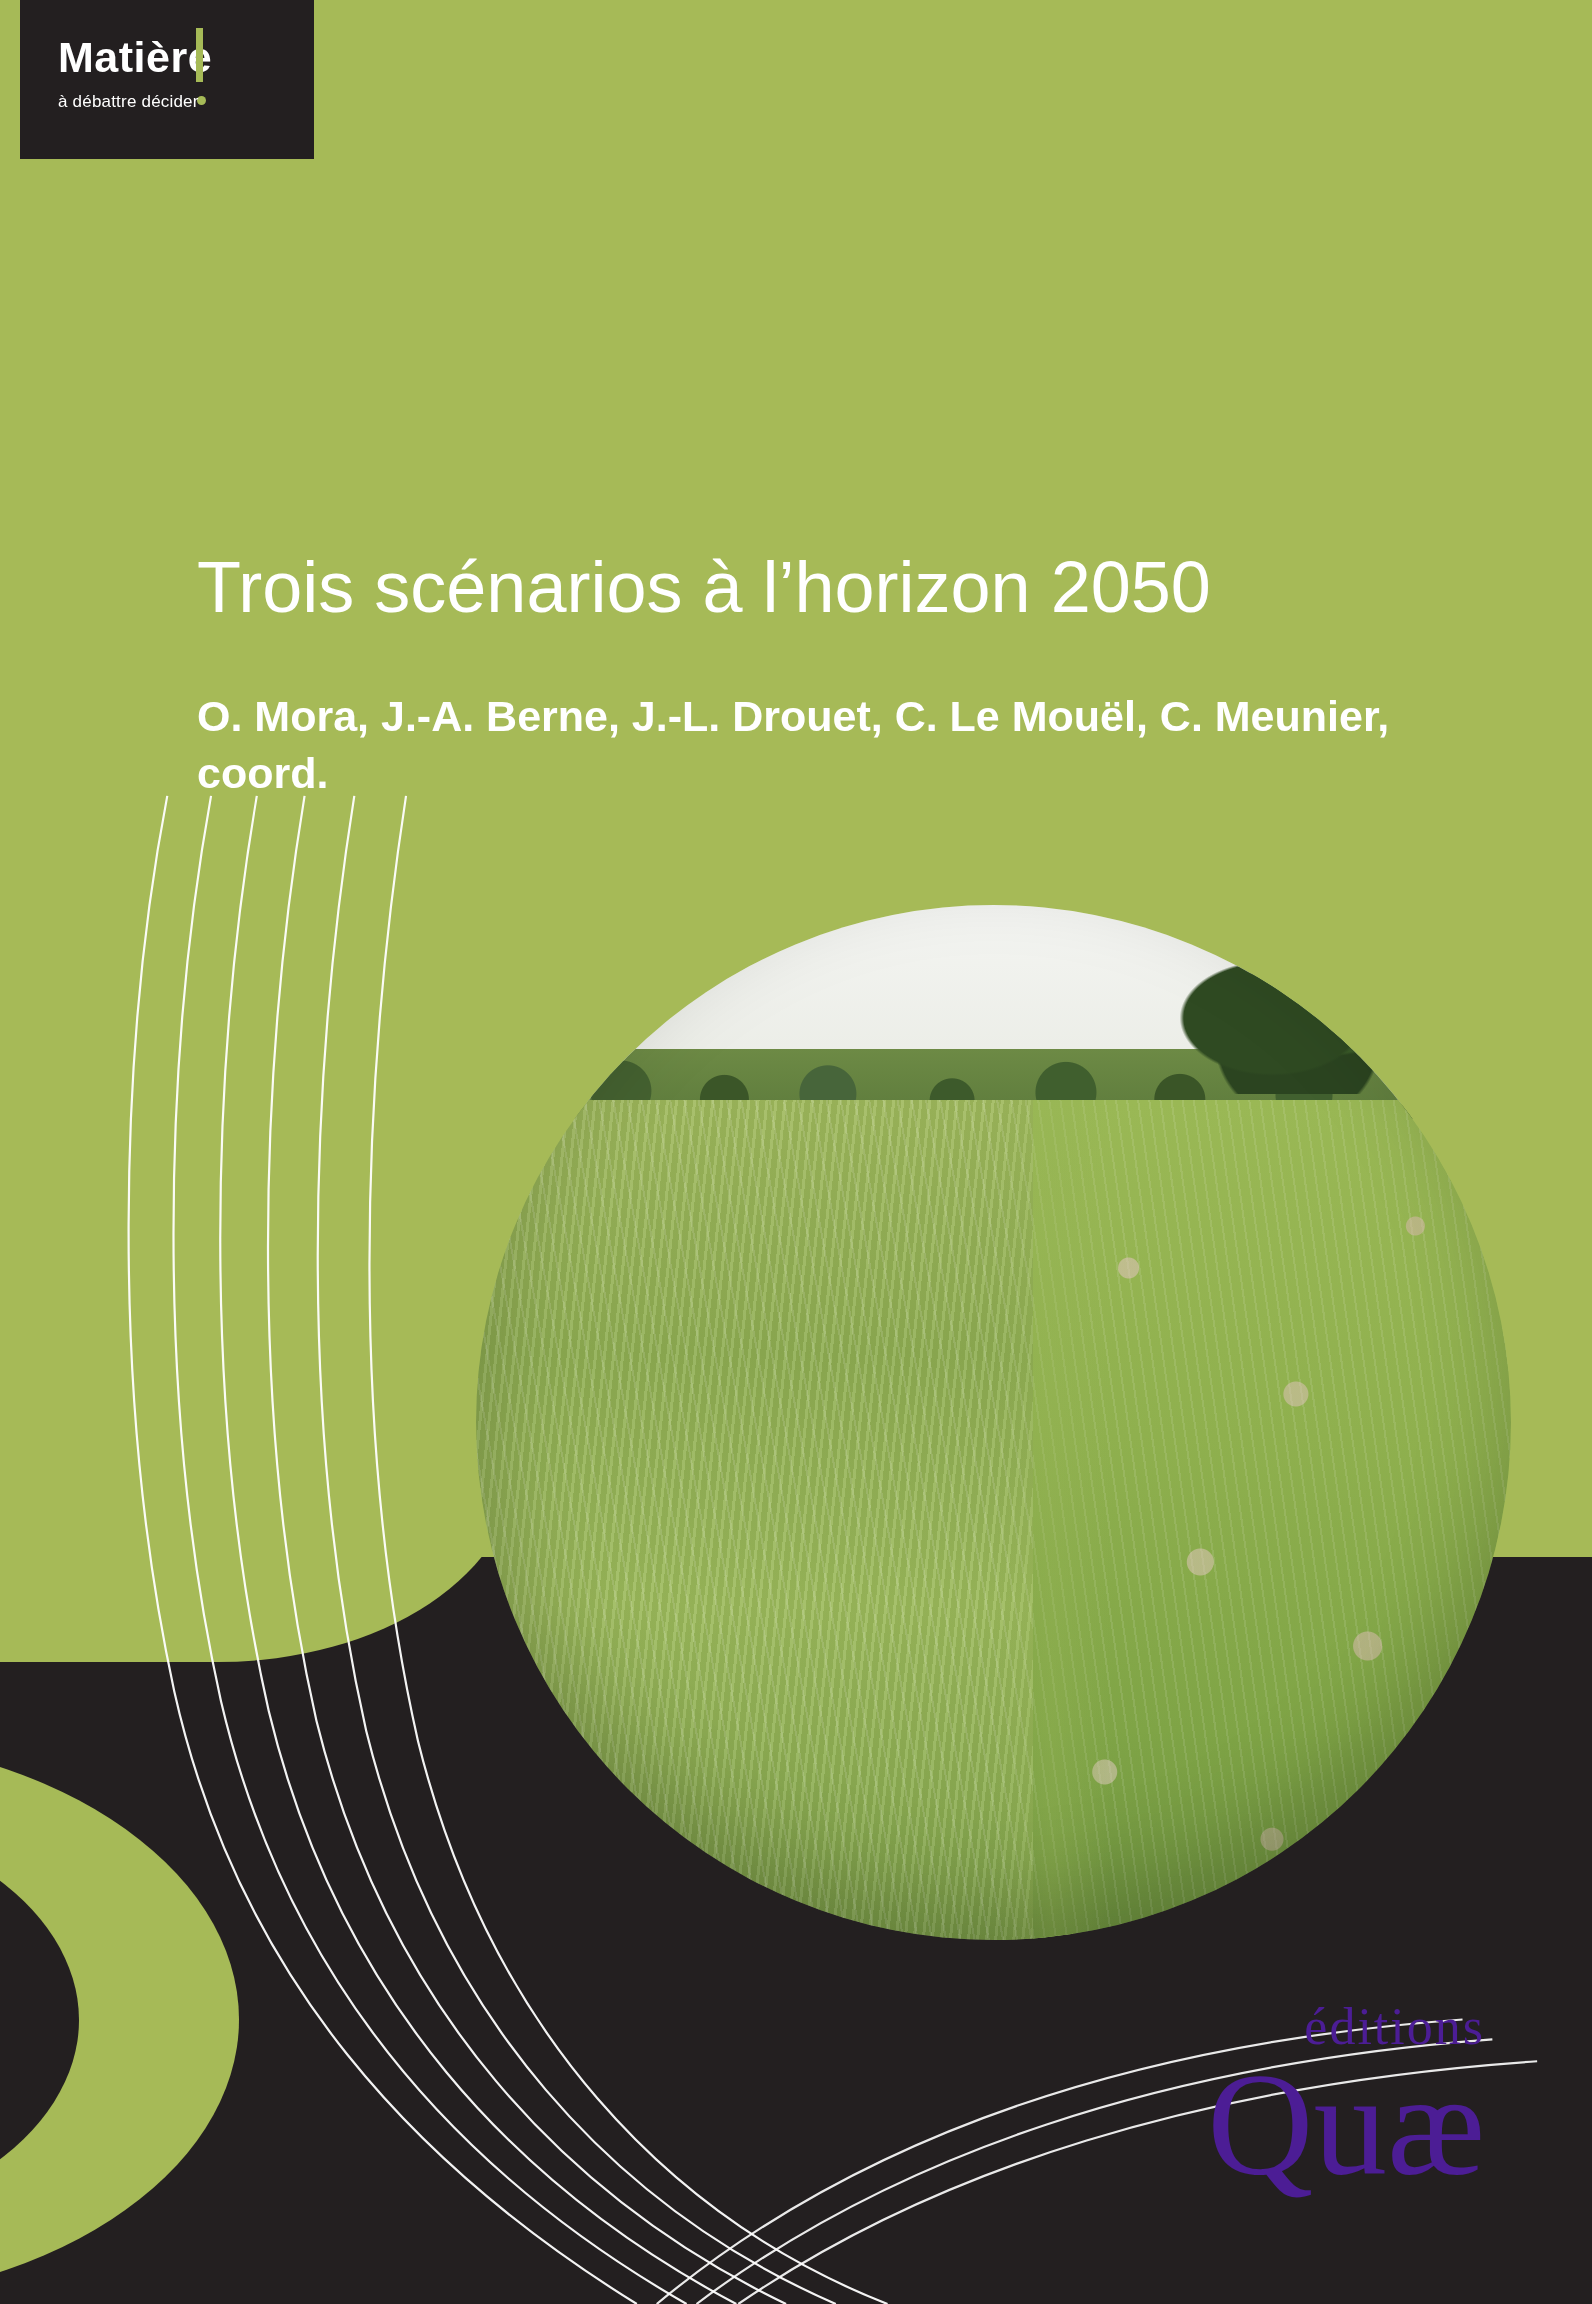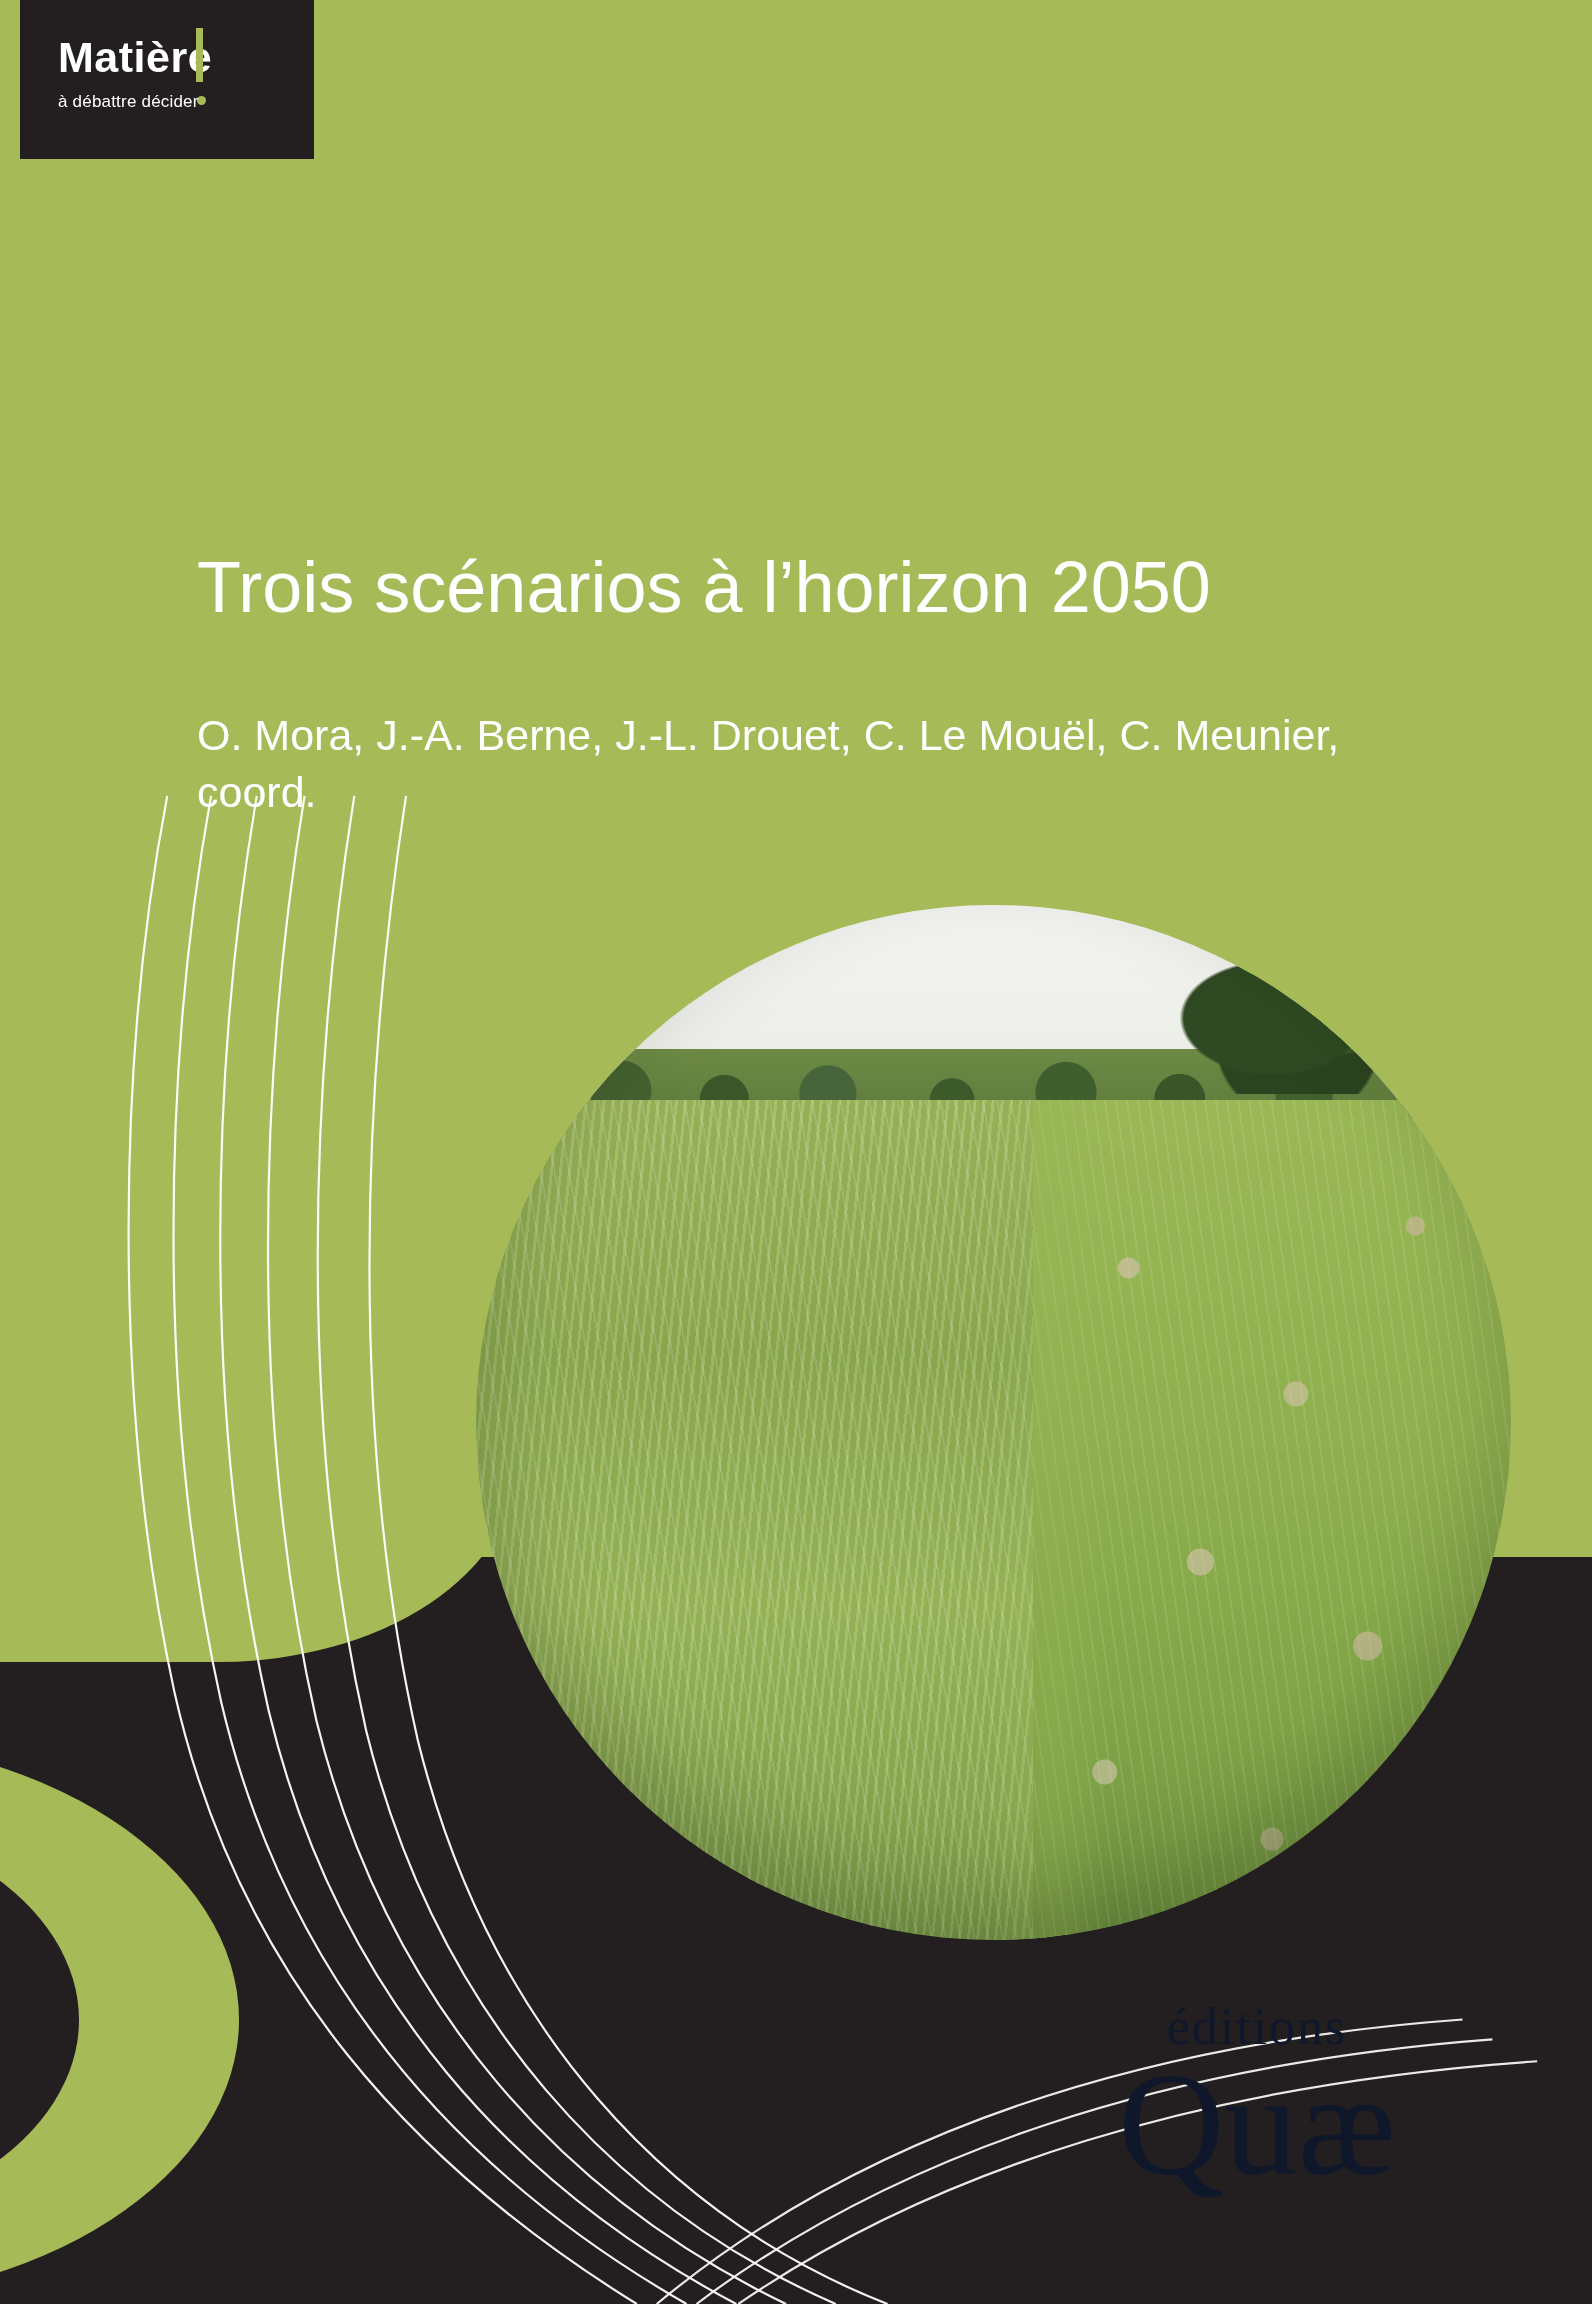--- a/index.html
+++ b/index.html
@@ -124,26 +124,26 @@
     top: 542px;
     width: 1294px;
     color: #ffffff;
     font-size: 72px;
     line-height: 1.25;
     font-weight: 400;
   }
   .authors {
     position: absolute;
     left: 197px;
-    top: 707px;
+    top: 688px;
     width: 1194px;
     color: #ffffff;
     font-size: 43px;
     line-height: 1.32;
-    font-weight: 400;
+    font-weight: 700;
   }
   
   .lines {
     position: absolute;
     left: 0;
     top: 0;
     width: 1592px;
     height: 2304px;
     pointer-events: none;
   }
@@ -258,25 +258,25 @@
   .photo-shade {
     position: absolute;
     left: 0; top: 0;
     width: 1035px; height: 1035px;
     border-radius: 50%;
     box-shadow: inset 0 -40px 90px rgba(0,0,0,0.18);
   }
   
   .logo {
     position: absolute;
-    right: 126px;
+    right: 107px;
     bottom: 109px;
     width: 418px;
-    text-align: center;
-    color: #0f172a;
+    text-align: right;
+    color: #4c1d95;
   }
   .logo-editions {
     font-family: "Liberation Serif", serif;
     font-size: 52px;
     letter-spacing: 2px;
     line-height: 1;
   }
   .logo-quae {
     font-family: "Liberation Serif", serif;
     font-size: 147px;

